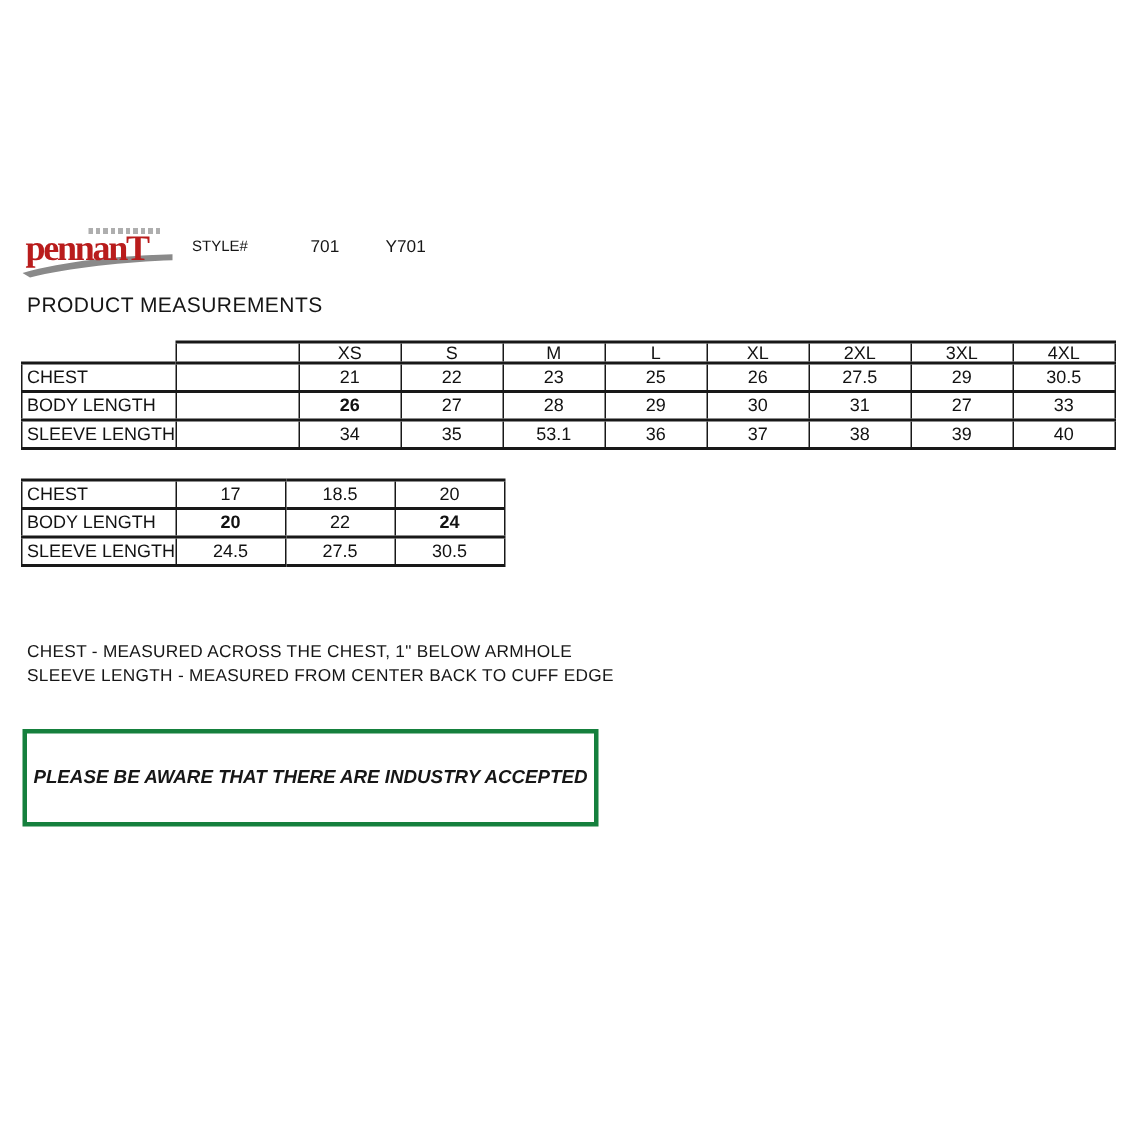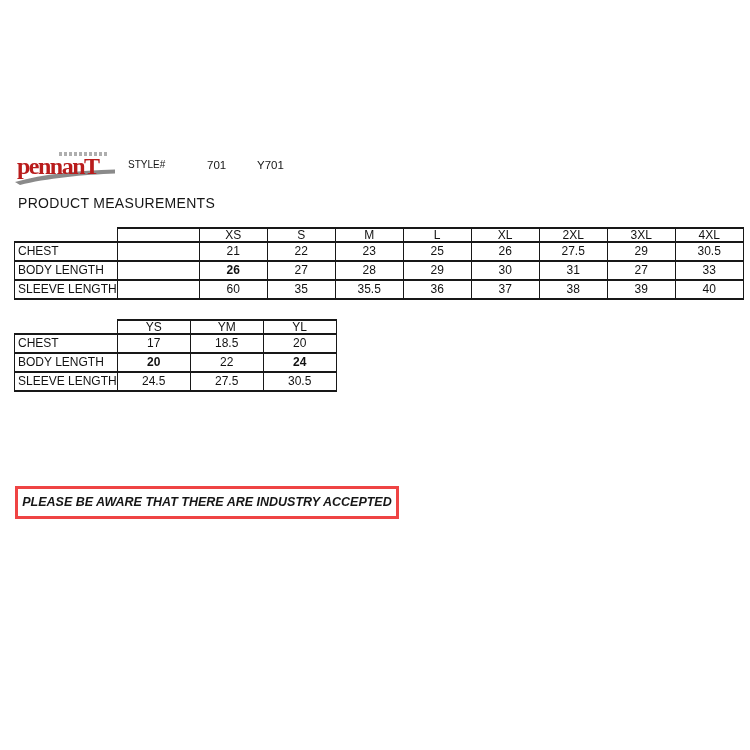--- a/index.html
+++ b/index.html
@@ -27,22 +27,22 @@
     border-left:1px solid #181818;border-right:1px solid #181818;
     border-top:2px solid #181818;border-bottom:2px solid #181818;
     padding:0;height:17px;line-height:17px;text-align:center;font-weight:400;
     white-space:nowrap;overflow:hidden;}
   table.meas tr.head th{height:12px;line-height:12px;}
   table.meas th.blank{border:none;background:#ffffff;}
   table.meas td.lbl{text-align:left;padding-left:3px;}
   table.meas td.b{font-weight:700;}
   
   .notes{position:absolute;left:18px;top:428px;font-size:11.5px;line-height:15.5px;letter-spacing:.2px;}
-  .disclaimer{position:absolute;left:15px;top:486px;width:370px;border:3px solid #ef4444;
-    padding:6px 4px;text-align:center;font-weight:700;font-style:italic;
+  .disclaimer{position:absolute;left:15px;top:486px;width:370px;border:3px solid #15803d;
+    padding:22px 4px;text-align:center;font-weight:700;font-style:italic;
     font-size:12.5px;line-height:15px;}
 </style>
 </head>
 <body>
 
 <div class="logo-wrap">
   <div class="logo-tagline"></div>
   <svg class="logo-swoosh" width="102" height="18" viewBox="0 0 102 18">
     <path d="M0 14 C 28 6, 64 2.5, 100 1.5 L 100 5.5 C 70 6.5, 30 10.5, 5 17 Z" fill="#8a8a8a"></path>
   </svg>
@@ -100,46 +100,40 @@
     <td>28</td>
     <td>29</td>
     <td>30</td>
     <td>31</td>
     <td>27</td>
     <td>33</td>
   </tr>
   <tr>
     <td class="lbl">SLEEVE LENGTH</td>
     <td></td>
-    <td>60</td>
+    <td>34</td>
     <td>35</td>
-    <td>35.5</td>
+    <td>53.1</td>
     <td>36</td>
     <td>37</td>
     <td>38</td>
     <td>39</td>
     <td>40</td>
   </tr>
 </tbody>
   </table>
 
 <table class="meas" id="youth-table">
   <colgroup>
     <col style="width:91px">
       <col style="width:73px">
       <col style="width:73px">
       <col style="width:73px">
   </colgroup>
   <tbody>
-      <tr class="head">
-    <th class="blank"></th>
-    <th>YS</th>
-    <th>YM</th>
-    <th>YL</th>
-  </tr>
   <tr>
     <td class="lbl">CHEST</td>
     <td>17</td>
     <td>18.5</td>
     <td>20</td>
   </tr>
   <tr>
     <td class="lbl">BODY LENGTH</td>
     <td class="b">20</td>
     <td>22</td>
@@ -148,17 +142,19 @@
   <tr>
     <td class="lbl">SLEEVE LENGTH</td>
     <td>24.5</td>
     <td>27.5</td>
     <td>30.5</td>
   </tr>
 </tbody>
   </table>
 
 <div class="notes">
+  <div>CHEST - MEASURED ACROSS THE CHEST, 1" BELOW ARMHOLE</div>
+  <div>SLEEVE LENGTH - MEASURED FROM CENTER BACK TO CUFF EDGE</div>
 </div>
 
 <div class="disclaimer">
   <div>PLEASE BE AWARE THAT THERE ARE INDUSTRY ACCEPTED</div>
 </div>
 
 </body></html>

